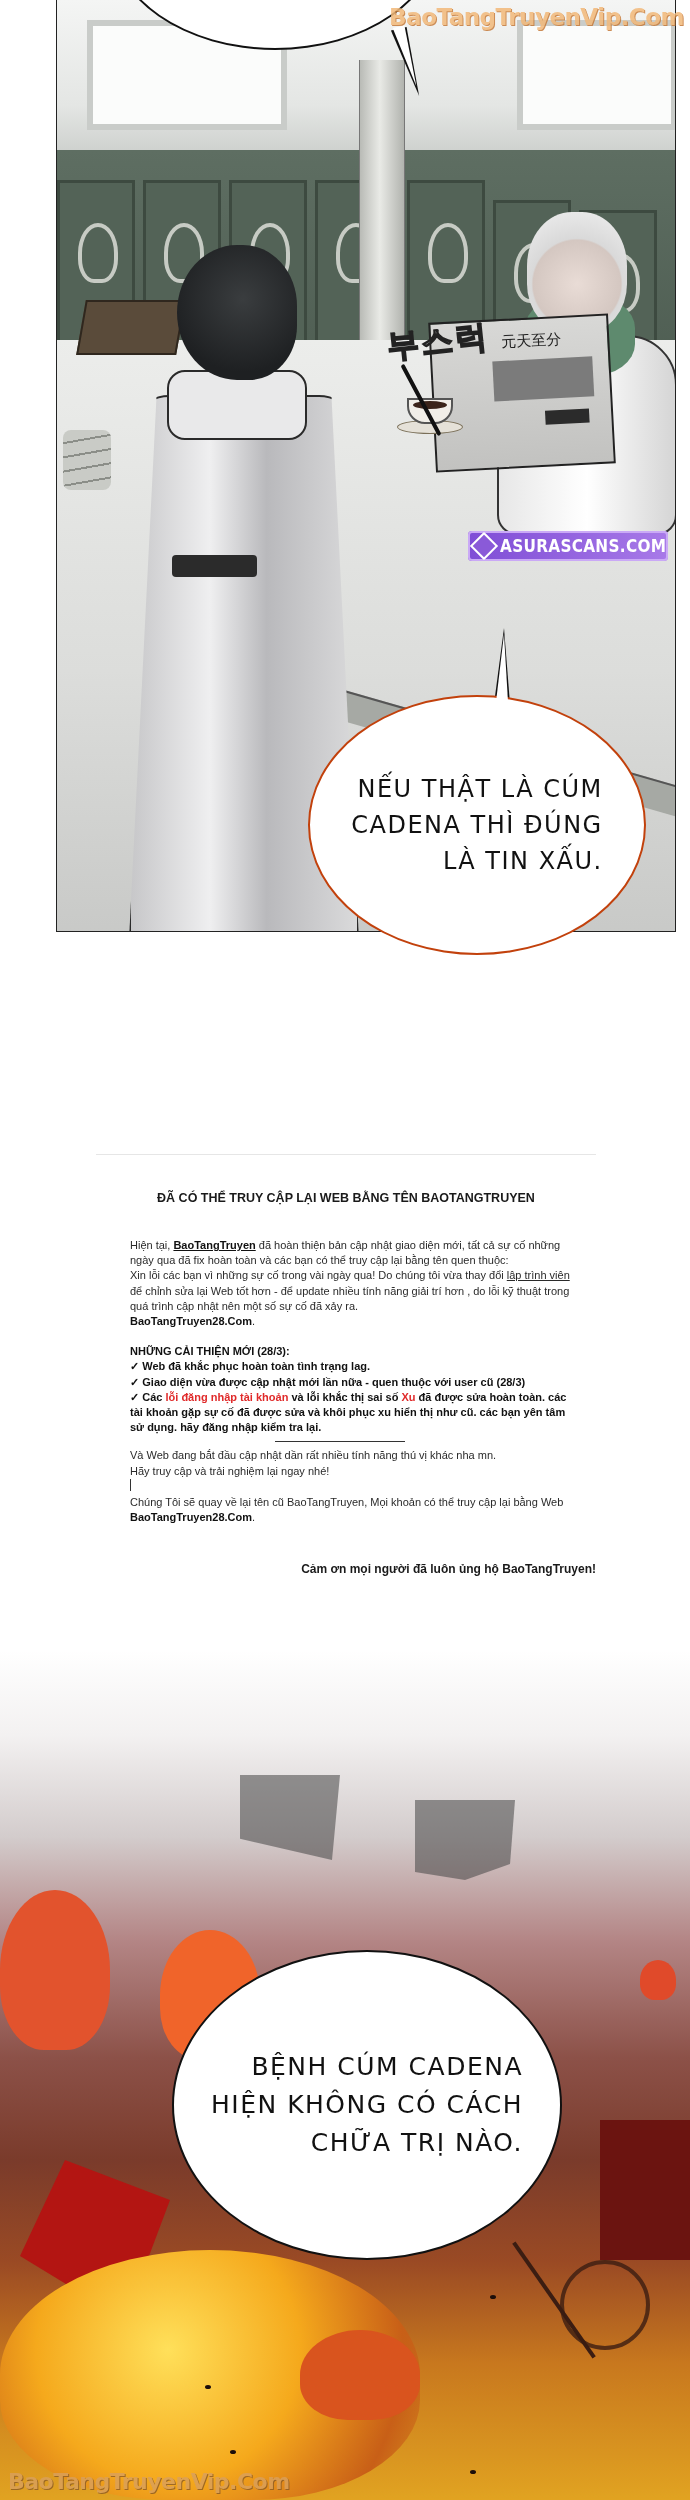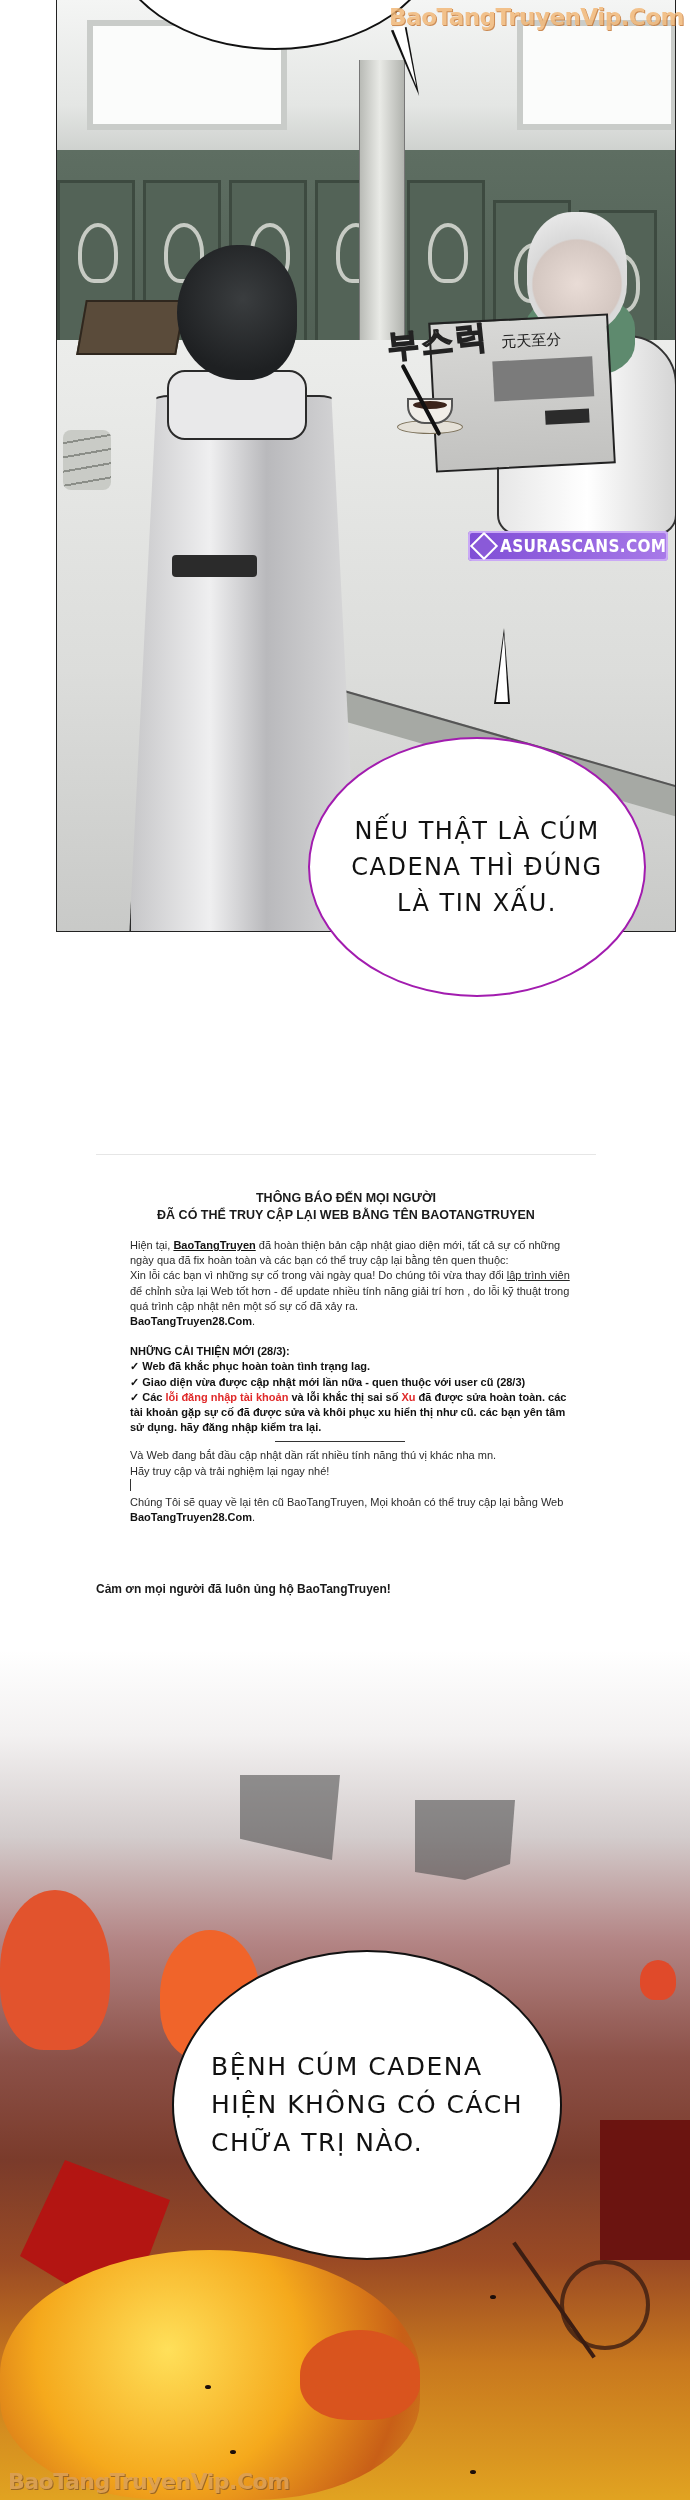--- a/index.html
+++ b/index.html
@@ -74,49 +74,49 @@
   .wm-top { right: 6px; top: 4px; font-size: 23px; color: #f2b97a; text-shadow: 1px 1px 0 #c57a3a; opacity: .85; }
   .wm-bottom { left: 8px; bottom: 6px; font-size: 22px; color: #d9a05e; text-shadow: 1px 1px 0 #8a5a24; opacity: .8; }
 
   .asura-badge { position: absolute; left: 467px; top: 523px; height: 30px; width: 200px;
     background: linear-gradient(90deg, #7f4dd6, #a87ae8); border-radius: 4px; display: flex; align-items: center; gap: 6px; padding-left: 6px;
     box-shadow: 0 0 0 2px #caa9f6 inset; }
   .asura-icon { width: 20px; height: 20px; border: 2px solid #fff; transform: rotate(45deg); background: #8a5ad8; }
   .asura-text { color: #fff; font-family: "DejaVu Sans Condensed", "DejaVu Sans", sans-serif; font-weight: bold; font-size: 17px; letter-spacing: 0.3px; }
 
   
-  .bubble2 { position: absolute; left: 308px; top: 737px; width: 338px; height: 260px;
-    background: #fff; border: 2px solid #a21caf; border-radius: 50%; display: flex; align-items: center; justify-content: center; text-align: center; }
+  .bubble2 { position: absolute; left: 308px; top: 695px; width: 338px; height: 260px;
+    background: #fff; border: 2px solid #c2410c; border-radius: 50%; display: flex; align-items: center; justify-content: center; text-align: right; }
   .bubble2-tail { position: absolute; left: 494px; top: 628px; width: 0; height: 0;
     border-left: 10px solid transparent; border-right: 6px solid transparent; border-bottom: 76px solid #111; }
   .bubble2-tail-inner { position: absolute; left: 496px; top: 634px; width: 0; height: 0;
     border-left: 8px solid transparent; border-right: 4px solid transparent; border-bottom: 68px solid #fff; }
   .bubble-text { font-family: "DejaVu Sans", sans-serif; font-size: 24px; line-height: 36px; color: #111; letter-spacing: 1.5px; font-weight: normal; }
 
   
   .notice { position: absolute; left: 96px; top: 1150px; width: 500px; }
   .notice-top-rule { position: absolute; left: 0; top: 4px; width: 100%; height: 1px; background: #e6e6e6; }
   .notice-title { position: absolute; left: 0; top: 40px; width: 500px; text-align: center; font-weight: bold; font-size: 12.5px; line-height: 17px; color: #1a1a1a; }
   .notice-body { position: absolute; left: 34px; top: 88px; width: 450px; font-size: 11px; line-height: 15.2px; color: #2a2a2a; }
   .notice-body p { margin: 0; }
   .gap { height: 15px; }
   .u { text-decoration: underline; }
   .b { font-weight: bold; color: #111; }
   .red { color: #e02a2a; }
   .divider-dash { width: 130px; height: 1px; border-top: 1px solid #333; margin: 6px auto 6px 145px; }
-  .notice-thanks { position: absolute; left: 0; top: 432px; width: 500px; text-align: left; font-weight: bold; font-size: 12px; color: #1a1a1a; }
+  .notice-thanks { position: absolute; left: 0; top: 412px; width: 500px; text-align: right; font-weight: bold; font-size: 12px; color: #1a1a1a; }
   .caret { display: inline-block; width: 1px; height: 12px; background: #333; }
 
   
   .panel3 { position: absolute; left: 0; top: 1650px; width: 690px; height: 850px; overflow: hidden;
     background: linear-gradient(180deg, #ffffff 0%, #f3f1f1 10%, #d3cccc 22%, #b48686 34%, #8c5148 48%, #7a3b2b 60%, #9a4a24 72%, #c8781e 84%, #e1a321 100%); }
   .p3-flag { position: absolute; background: rgba(70,70,70,.55); }
   .flame { position: absolute; border-radius: 50% 50% 40% 40%; }
   .bubble3 { position: absolute; left: 172px; top: 1950px; width: 390px; height: 310px;
-    background: #fff; border: 2px solid #111; border-radius: 50%; display: flex; align-items: center; justify-content: center; text-align: left; }
+    background: #fff; border: 2px solid #111; border-radius: 50%; display: flex; align-items: center; justify-content: center; text-align: right; }
   .p3-symbol { position: absolute; left: 560px; top: 2260px; width: 90px; height: 90px; border: 4px solid #3b1d12; border-radius: 50%; opacity: .8; }
   .p3-arrow { position: absolute; left: 552px; top: 2230px; width: 4px; height: 140px; background: #3b1d12; transform: rotate(-35deg); }
   .ember { position: absolute; width: 6px; height: 4px; background: #1c0e0a; border-radius: 50%; }
 </style>
 </head>
 <body>
 
 <div class="panel1">
   <div class="p1-window-area">
     <div class="p1-window" style="left:30px;width:200px;"></div>
@@ -190,21 +190,20 @@
     <div>NẾU THẬT LÀ CÚM</div>
     <div>CADENA THÌ ĐÚNG</div>
     <div>LÀ TIN XẤU.</div>
   </div>
 </div>
 <div class="bubble2-tail-inner"></div>
 
 <div class="notice">
   <div class="notice-top-rule"></div>
   <div class="notice-title">
-    <div>THÔNG BÁO ĐẾN MỌI NGƯỜI</div>
     <div>ĐÃ CÓ THỂ TRUY CẬP LẠI WEB BẰNG TÊN BAOTANGTRUYEN</div>
   </div>
   <div class="notice-body">
     <p><span>Hiện tại, </span><span class="b u">BaoTangTruyen</span><span> đã hoàn thiện bản cập nhật giao diện mới, tất cả sự cố những ngày qua đã fix hoàn toàn và các bạn có thể truy cập lại bằng tên quen thuộc:</span></p>
     <p><span>Xin lỗi các bạn vì những sự cố trong vài ngày qua! Do chúng tôi vừa thay đổi </span><span class="u">lập trình viên</span><span> để chỉnh sửa lại Web tốt hơn - để update nhiều tính năng giải trí hơn , do lỗi kỹ thuật trong quá trình cập nhật nên một số sự cố đã xảy ra.</span></p>
     <p><span class="b">BaoTangTruyen28.Com</span><span>.</span></p>
     <div class="gap"></div>
     <p class="b">NHỮNG CẢI THIỆN MỚI (28/3):</p>
     <p class="b">✓ Web đã khắc phục hoàn toàn tình trạng lag.</p>
     <p class="b">✓ Giao diện vừa được cập nhật mới lần nữa - quen thuộc với user cũ (28/3)</p>

